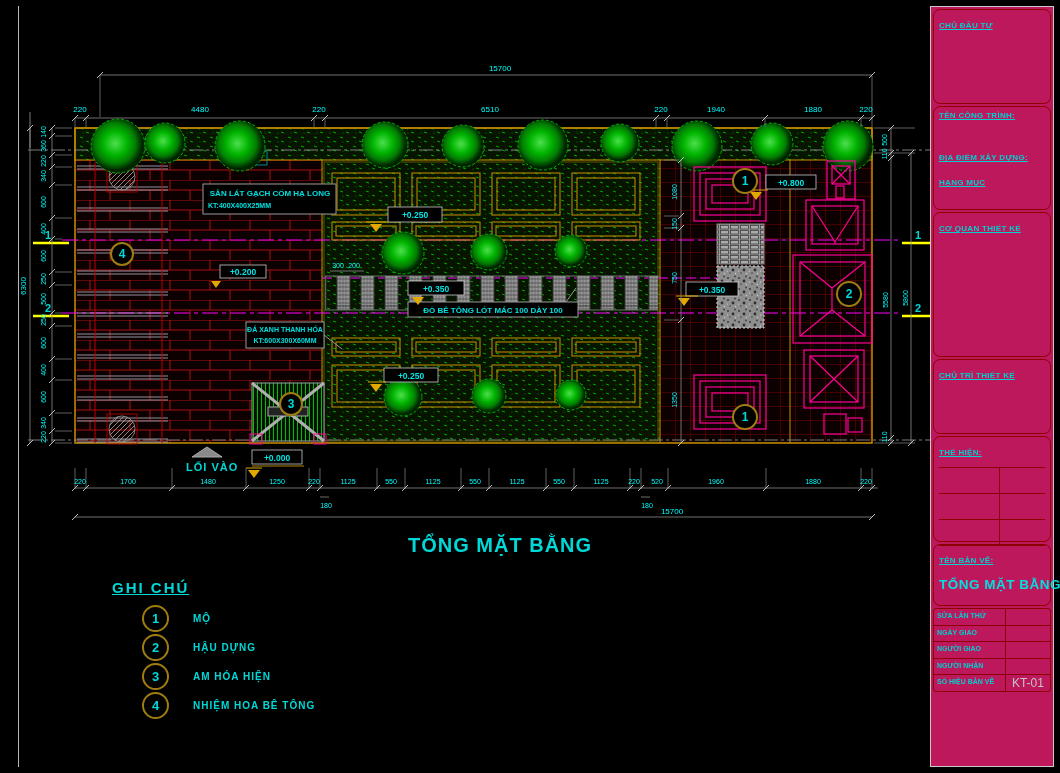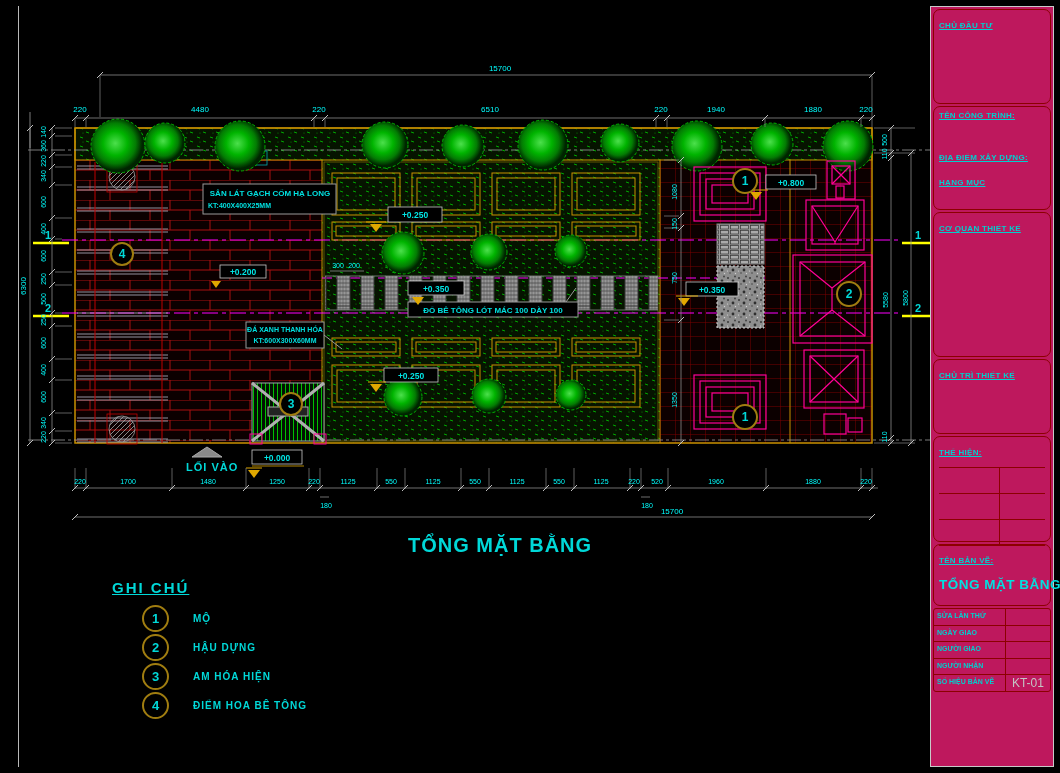--- a/index.html
+++ b/index.html
@@ -411,21 +411,21 @@
     <div class="legend-item">
       <div class="legend-num">2</div>
       <div class="legend-label">HẬU DỰNG</div>
     </div>
     <div class="legend-item">
       <div class="legend-num">3</div>
       <div class="legend-label">AM HÓA HIỆN</div>
     </div>
     <div class="legend-item">
       <div class="legend-num">4</div>
-      <div class="legend-label">ĐIỂM HOA BÊ TÔNG</div>
+      <div class="legend-label">NHIỆM HOA BÊ TÔNG</div>
     </div>
   </div>
 
   <div class="tblock">
     <div class="tb-box" style="height:95px">
       <span class="tb-label">CHỦ ĐẦU TƯ</span>
     </div>
     <div class="tb-box" style="height:104px">
       <div class="tb-label">TÊN CÔNG TRÌNH:</div>
       <div class="tb-label sp">ĐỊA ĐIỂM XÂY DỰNG:</div>

